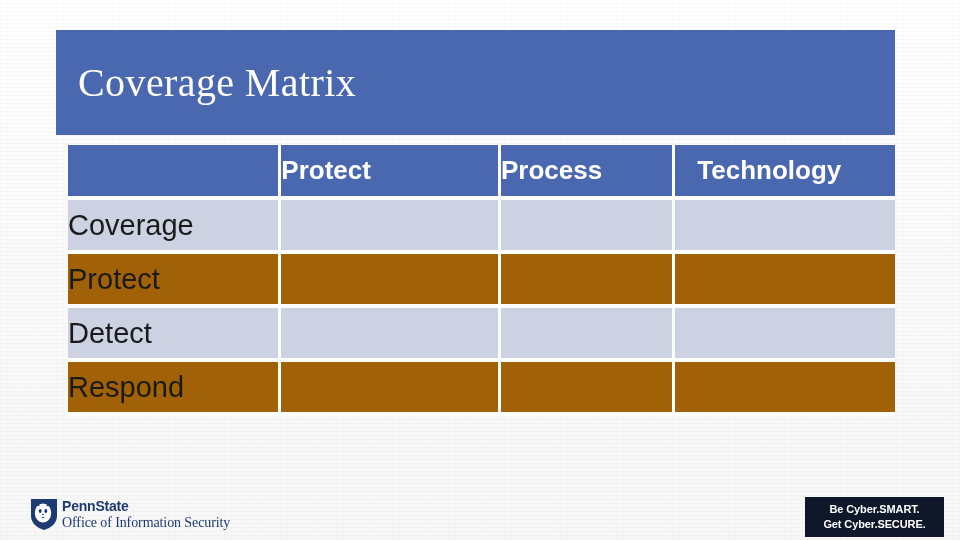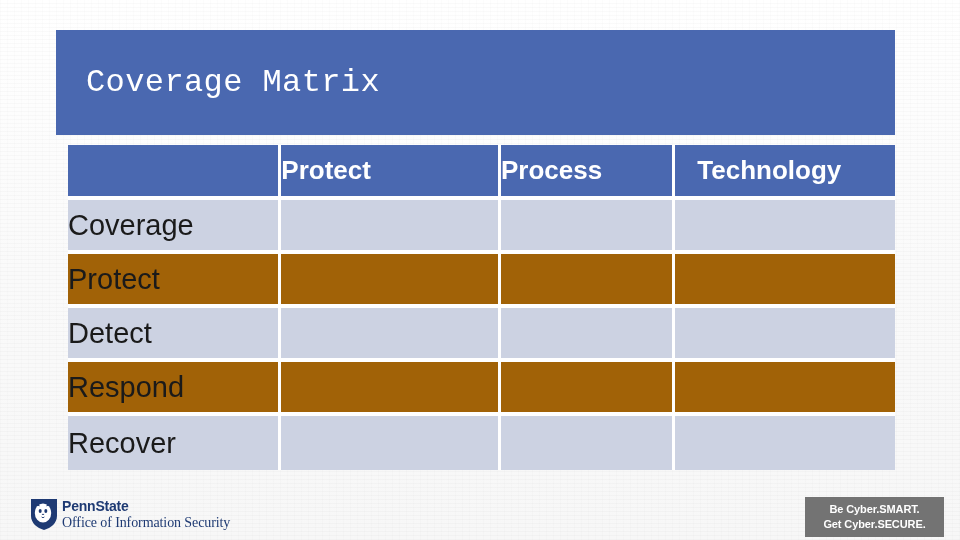--- a/index.html
+++ b/index.html
@@ -32,25 +32,25 @@
     top: 30px;
     width: 839px;
     height: 105px;
     background-color: #4a68b0;
     box-sizing: border-box;
     display: flex;
     align-items: center;
   }
   .title-text {
     color: #ffffff;
-    font-family: Liberation Mono, monospace;
-    font-size: 32px;
+    font-family: Liberation Serif, serif;
+    font-size: 40px;
     font-weight: 400;
     letter-spacing: 0.4px;
-    padding-left: 30px;
+    padding-left: 22px;
     line-height: 1.1;
     white-space: nowrap;
   }
 
   
   .matrix {
     position: absolute;
     left: 68px;
     top: 145px;
     width: 827px;
@@ -144,21 +144,21 @@
     letter-spacing: -0.1px;
   }
 
   
   .cyber-badge {
     position: absolute;
     left: 805px;
     top: 497px;
     width: 139px;
     height: 40px;
-    background-color: #737373;
+    background-color: #0f172a;
     display: flex;
     flex-direction: column;
     align-items: center;
     justify-content: center;
     box-sizing: border-box;
   }
   .cyber-line {
     color: #ffffff;
     font-family: "Liberation Sans", sans-serif;
     font-size: 11px;
@@ -200,26 +200,20 @@
         <td class="data-cell last"></td>
       </tr>
       <tr class="band-dark">
         <td class="row-label">Detect</td>
         <td class="data-cell"></td>
         <td class="data-cell"></td>
         <td class="data-cell last"></td>
       </tr>
       <tr class="band-light">
         <td class="row-label">Respond</td>
-        <td class="data-cell"></td>
-        <td class="data-cell"></td>
-        <td class="data-cell last"></td>
-      </tr>
-      <tr class="band-dark last-row">
-        <td class="row-label">Recover</td>
         <td class="data-cell"></td>
         <td class="data-cell"></td>
         <td class="data-cell last"></td>
       </tr>
     </tbody>
   </table>
 
   <div class="psu-logo">
     <svg class="psu-shield" viewBox="0 0 28 33">
       <path d="M1 1 H27 V18 C27 25 21 30 14 32 C7 30 1 25 1 18 Z" fill="#1e3a73"></path>

